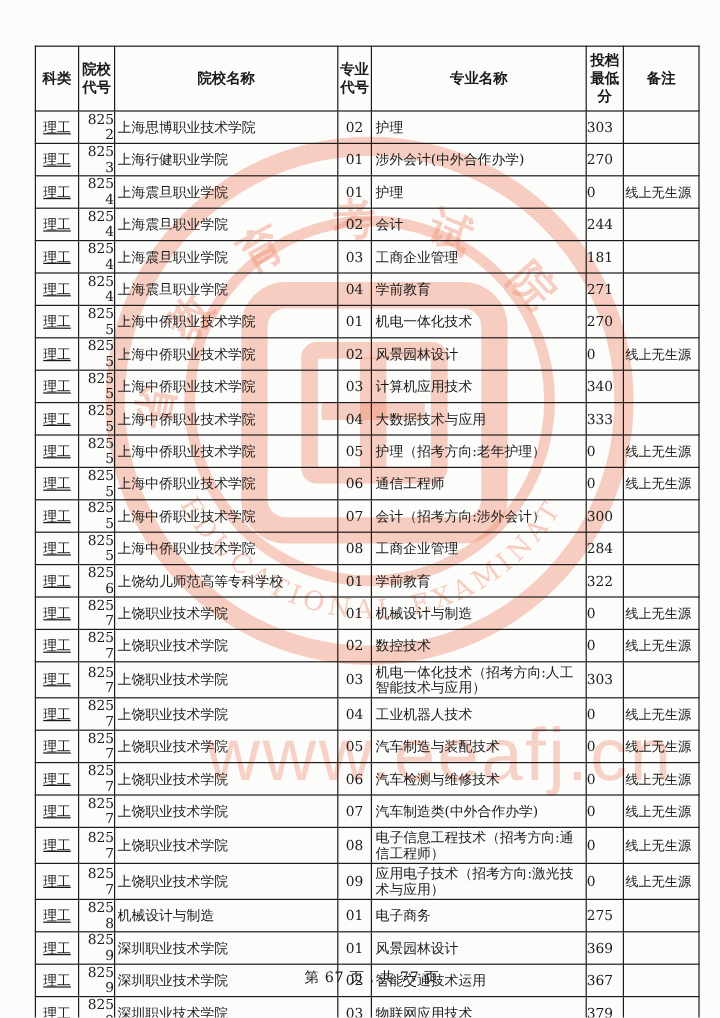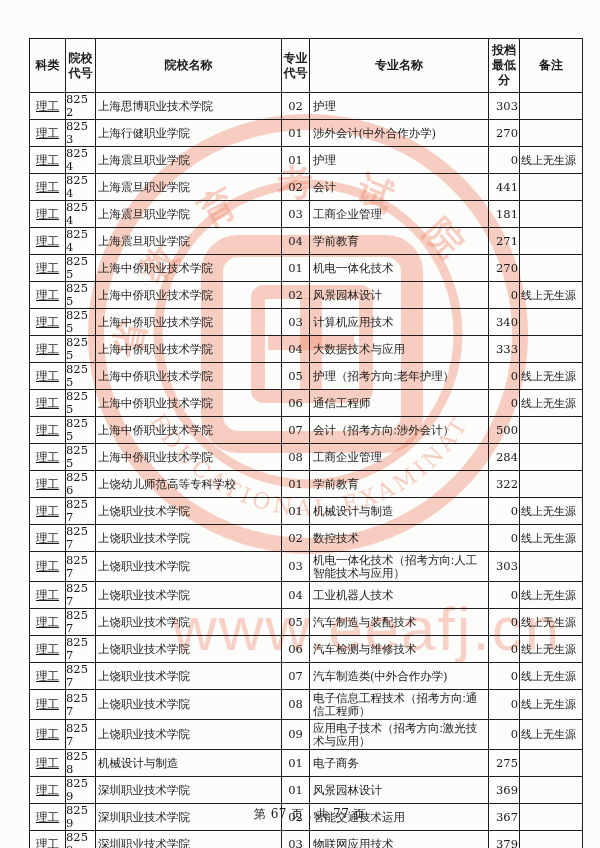--- a/index.html
+++ b/index.html
@@ -18,25 +18,25 @@
     table.grid td, table.grid th {
       border: 1px solid #1c1c1c; padding: 0; overflow: hidden;
       font-size: 11.5px; line-height: 13px; vertical-align: middle;
     }
     table.grid th { font-weight: bold; font-size: 12px; text-align: center; height: 53px; line-height: 15px; }
     table.grid th span { display: block; }
     tr.row td { height: 17px; }
     tr.row.tall td { height: 29px; }
     td .cell { max-height: 28px; overflow: hidden; white-space: normal; word-break: break-all; }
     .c-cat { text-align: center; text-decoration: underline; }
-    .c-scode { text-align: left; }
+    .c-scode { text-align: right; }
     .c-sname { text-align: left; padding-left: 2px !important; white-space: nowrap; }
     .c-mcode { text-align: center; }
-    .c-mname { text-align: left; padding-left: 3px !important; font-family: Liberation Serif, serif; }
-    .c-score { text-align: right; padding-right: 1px !important; border-radius: 11px; }
+    .c-mname { text-align: left; padding-left: 3px !important; }
+    .c-score { padding-right: 1px !important; }
     .c-note { text-align: left; padding-left: 1px !important; white-space: nowrap; font-size: 11px !important; }
     .footer {
       position: absolute; left: 0; top: 806px; width: 620px; text-align: center;
       font-size: 12px; letter-spacing: 0.5px; z-index: 1;
     }
   </style>
 </head>
 <body>
 
 <svg class="watermark" viewBox="0 0 600 848" xmlns="http://www.w3.org/2000/svg">
@@ -183,21 +183,21 @@
     <td class="c-sname">
             <div class="cell">上海震旦职业学院</div>
           </td>
     <td class="c-mcode">
             <div class="cell">02</div>
           </td>
     <td class="c-mname">
             <div class="cell">会计</div>
           </td>
     <td class="c-score">
-            <div class="cell">441</div>
+            <div class="cell">244</div>
           </td>
     <td class="c-note">
             <div class="cell"></div>
           </td>
   </tr>
         <tr class="row">
     <td class="c-cat">
             <div class="cell">理工</div>
           </td>
     <td class="c-scode">
@@ -390,21 +390,21 @@
     <td class="c-sname">
             <div class="cell">上海中侨职业技术学院</div>
           </td>
     <td class="c-mcode">
             <div class="cell">07</div>
           </td>
     <td class="c-mname">
             <div class="cell">会计（招考方向:涉外会计）</div>
           </td>
     <td class="c-score">
-            <div class="cell">500</div>
+            <div class="cell">300</div>
           </td>
     <td class="c-note">
             <div class="cell"></div>
           </td>
   </tr>
         <tr class="row">
     <td class="c-cat">
             <div class="cell">理工</div>
           </td>
     <td class="c-scode">

